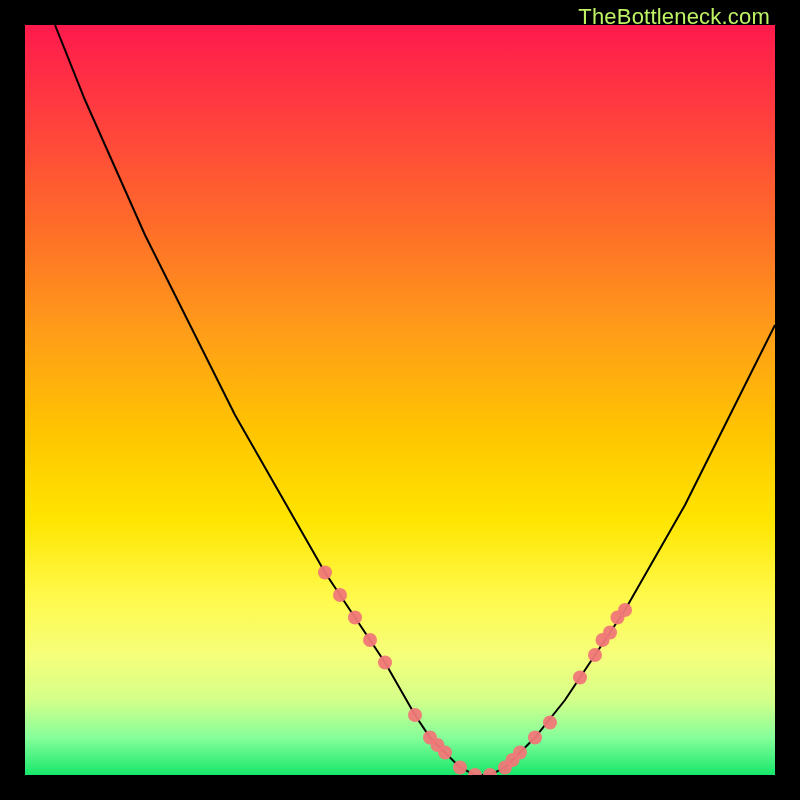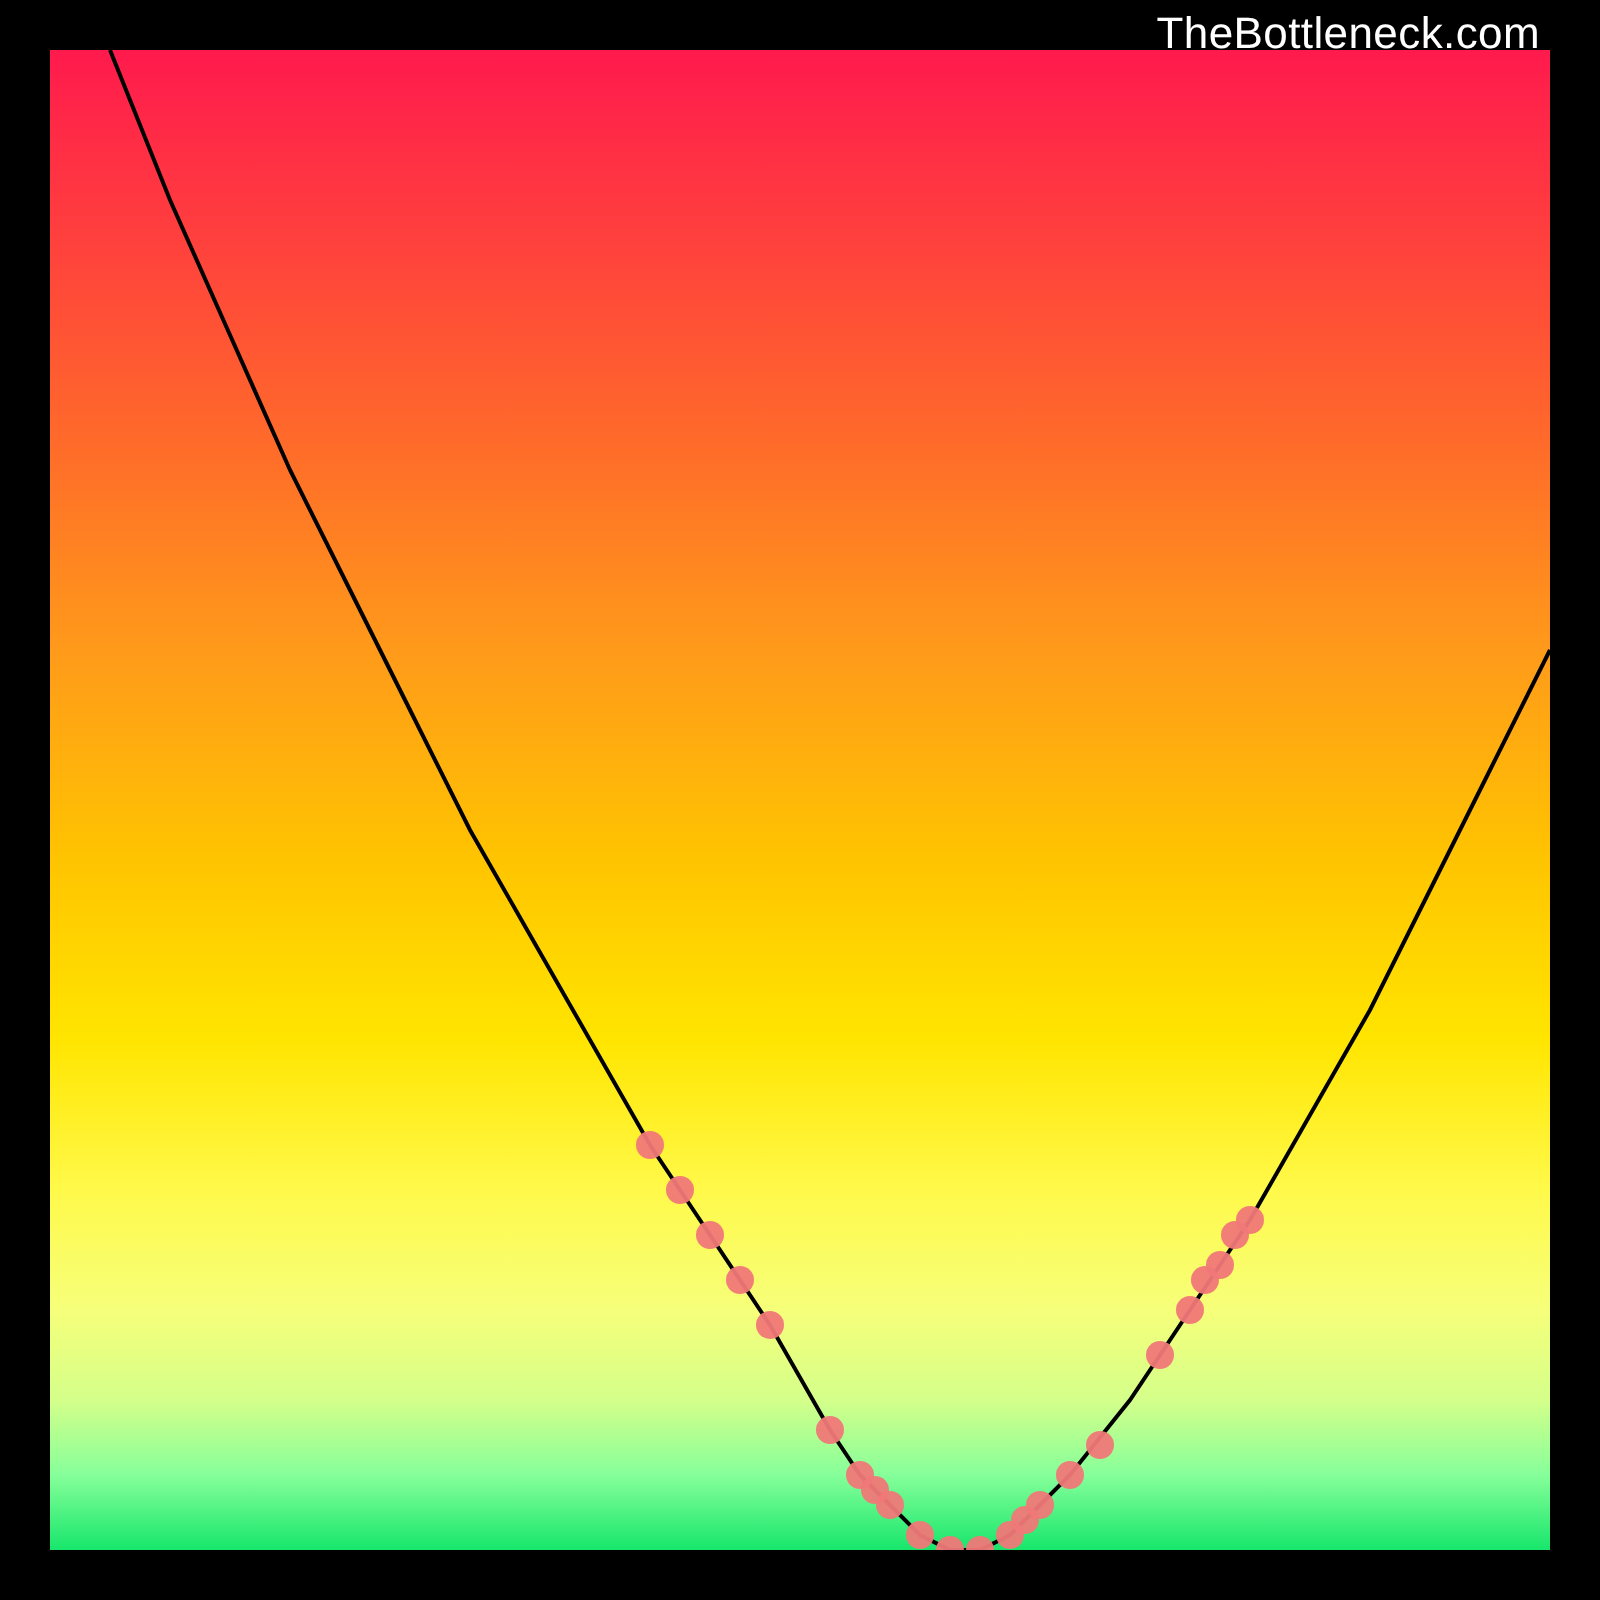--- a/index.html
+++ b/index.html
@@ -34,21 +34,21 @@
       #f6ff7a 84%,
       #d4ff8a 90%,
       #86ff9a 95%,
       #17e66b 100%);
     overflow: hidden;
   }
   .watermark {
     position: absolute;
     top: 4px;
     right: 30px;
-    color: #ffffff;
+    color: #bef264;
     font-size: 22px;
     font-weight: 500;
     letter-spacing: 0.2px;
     z-index: 5;
   }
   svg.curve {
     position: absolute;
     left: 0;
     top: 0;
     width: 100%;

